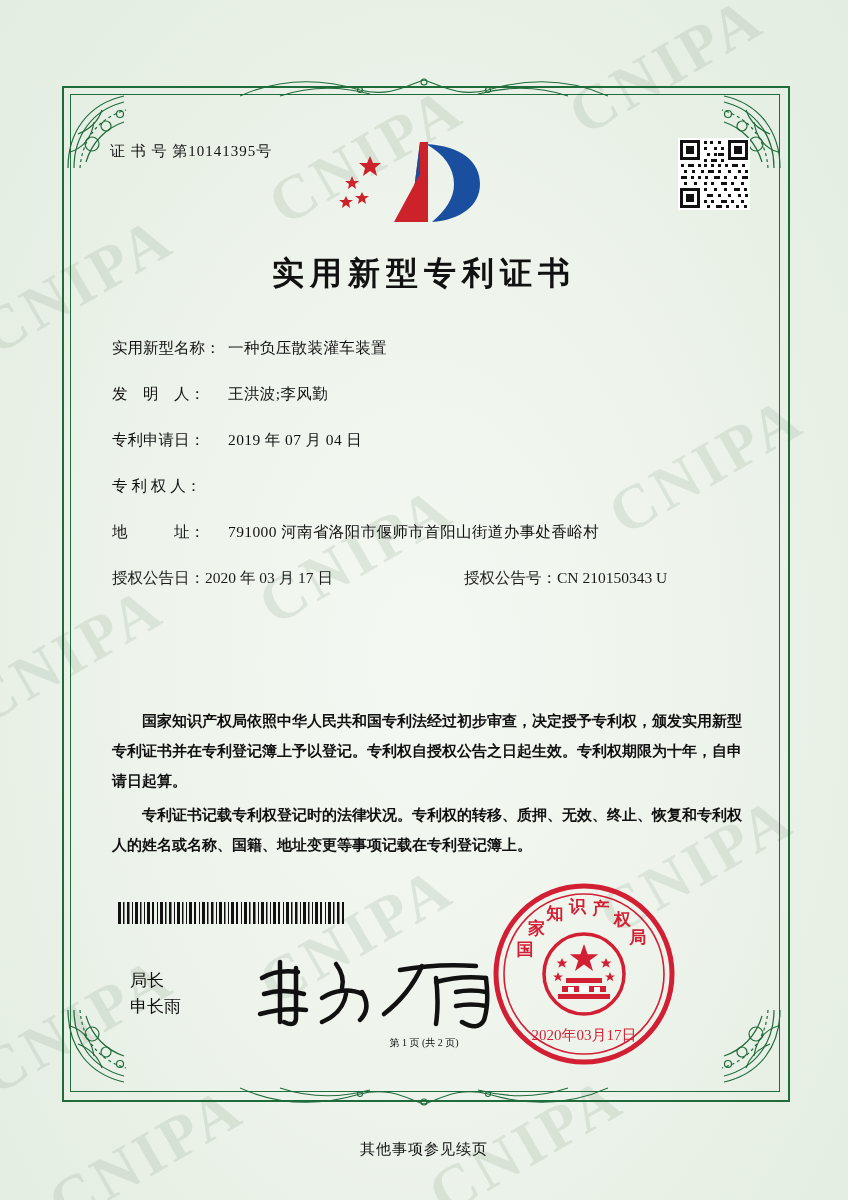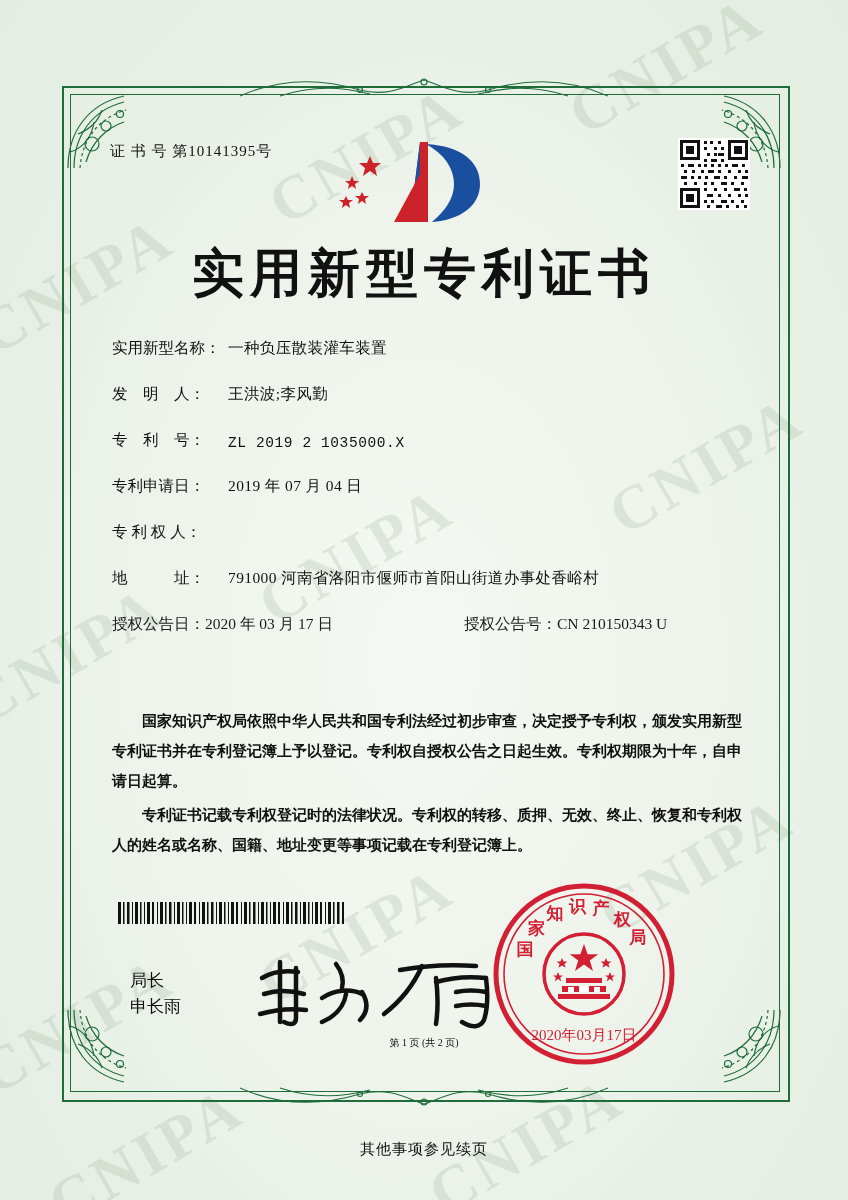--- a/index.html
+++ b/index.html
@@ -83,23 +83,23 @@
   .logo {
     position: absolute;
     left: 50%; top: 26px;
     transform: translateX(-50%);
     width: 180px; height: 92px;
   }
 
   .title {
     position: absolute;
     left: 0; right: 0;
-    top: 129px;
+    top: 142px;
     text-align: center;
-    font-size: 52px;
+    font-size: 32px;
     font-weight: bold;
     letter-spacing: 6px;
     color: #111;
     font-family: "Liberation Serif", "DejaVu Serif", serif;
   }
 
   .fields {
     position: absolute;
     left: 22px; top: 228px;
     width: 628px;
@@ -410,24 +410,20 @@
     <div class="fields">
       <div class="field">
         <span class="lab">实用新型名称：</span>
         <span class="val">一种负压散装灌车装置</span>
       </div>
       <div class="field">
         <span class="lab">发　明　人：</span>
         <span class="val">王洪波;李风勤</span>
       </div>
       <div class="field">
-        <span class="lab">专　利　号：</span>
-        <span class="val mono">ZL 2019 2 1035000.X</span>
-      </div>
-      <div class="field">
         <span class="lab">专利申请日：</span>
         <span class="val">2019 年 07 月 04 日</span>
       </div>
       <div class="field">
         <span class="lab">专 利 权 人：</span>
       </div>
       <div class="field">
         <span class="lab">地　　　址：</span>
         <span class="val">791000 河南省洛阳市偃师市首阳山街道办事处香峪村</span>
       </div>

